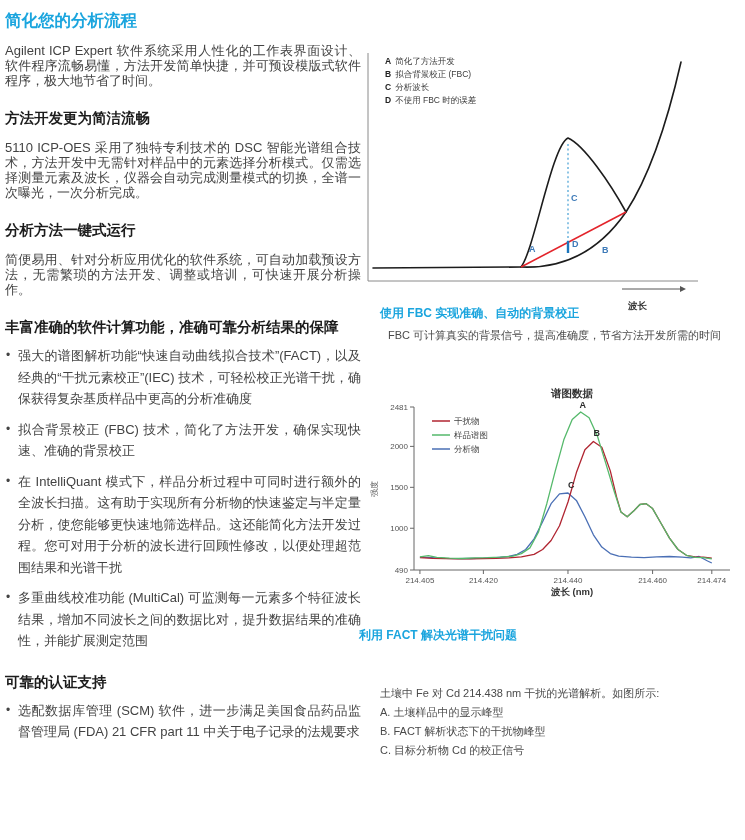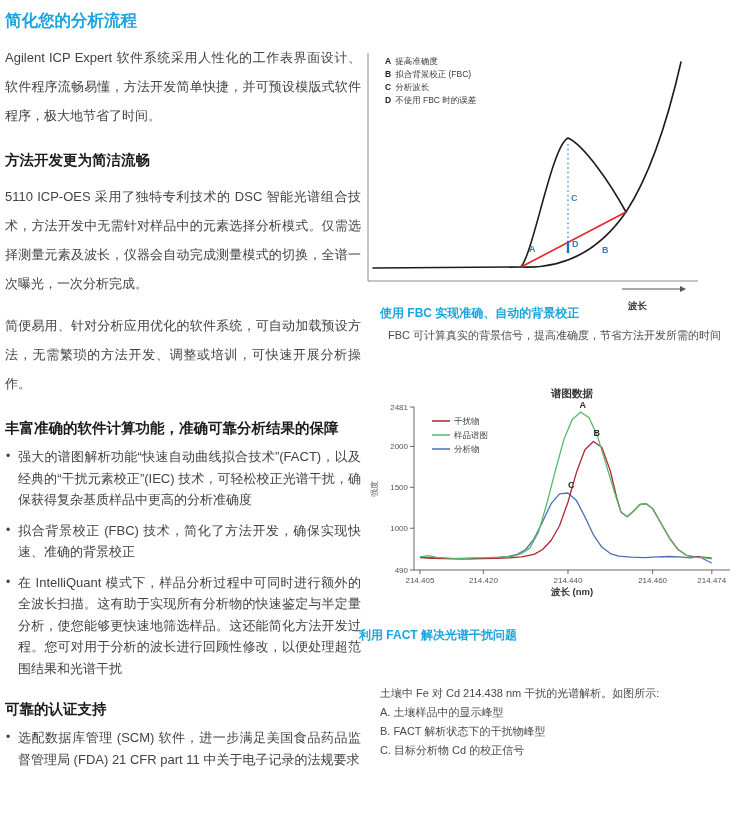--- a/index.html
+++ b/index.html
@@ -25,21 +25,21 @@
     font-size:16.5px;line-height:20px;font-weight:bold;
     color:#1ba5de;
   }
   .h3{
     margin:21px 0 0 0;
     font-size:14.5px;line-height:18px;font-weight:bold;
     color:#1c1c1c;
   }
   .body-p{
     margin:13px 0 0 0;
-    font-size:13px;line-height:29px;
+    font-size:13px;line-height:15px;
     color:#434343;text-align:justify;
   }
   ul.bullets{margin:6px 0 0 0;padding:0;list-style:none;}
   ul.bullets li{
     position:relative;
     margin:9px 0 0 0;padding:0 0 0 13px;
     font-size:13px;line-height:21.5px;color:#434343;text-align:justify;
   }
   ul.bullets li::before{
     content:"•";position:absolute;left:1px;top:0;
@@ -74,27 +74,29 @@
 
 <div class="page">
 
   <div class="left-col">
     <h2 class="h2">简化您的分析流程</h2>
     <p class="body-p">Agilent ICP Expert 软件系统采用人性化的工作表界面设计、软件程序流畅易懂，方法开发简单快捷，并可预设模版式软件程序，极大地节省了时间。</p>
 
     <h3 class="h3">方法开发更为简洁流畅</h3>
     <p class="body-p">5110 ICP-OES 采用了独特专利技术的 DSC 智能光谱组合技术，方法开发中无需针对样品中的元素选择分析模式。仅需选择测量元素及波长，仪器会自动完成测量模式的切换，全谱一次曝光，一次分析完成。</p>
 
+    <h3 class="h3">分析方法一键式运行</h3>
     <p class="body-p">简便易用、针对分析应用优化的软件系统，可自动加载预设方法，无需繁琐的方法开发、调整或培训，可快速开展分析操作。</p>
 
     <h3 class="h3">丰富准确的软件计算功能，准确可靠分析结果的保障</h3>
     <ul class="bullets">
       <li>强大的谱图解析功能“快速自动曲线拟合技术”(FACT)，以及经典的“干扰元素校正”(IEC) 技术，可轻松校正光谱干扰，确保获得复杂基质样品中更高的分析准确度</li>
       <li>拟合背景校正 (FBC) 技术，简化了方法开发，确保实现快速、准确的背景校正</li>
       <li>在 IntelliQuant 模式下，样品分析过程中可同时进行额外的全波长扫描。这有助于实现所有分析物的快速鉴定与半定量分析，使您能够更快速地筛选样品。这还能简化方法开发过程。您可对用于分析的波长进行回顾性修改，以便处理超范围结果和光谱干扰</li>
+      <li>多重曲线校准功能 (MultiCal) 可监测每一元素多个特征波长结果，增加不同波长之间的数据比对，提升数据结果的准确性，并能扩展测定范围</li>
     </ul>
 
     <h3 class="h3">可靠的认证支持</h3>
     <ul class="bullets">
       <li>选配数据库管理 (SCM) 软件，进一步满足美国食品药品监督管理局 (FDA) 21 CFR part 11 中关于电子记录的法规要求</li>
 
     </ul>
   </div>
 
   <svg id="fig1-svg" class="fig-svg" width="379" height="272" viewBox="0 0 379 272">
@@ -109,21 +111,21 @@
       <text x="206" y="202" fill="#3d7ab8" font-size="9" font-weight="bold" font-family="Liberation Sans, sans-serif">D</text>
       <text x="236" y="208" fill="#3d7ab8" font-size="9" font-weight="bold" font-family="Liberation Sans, sans-serif">B</text>
       <text x="205" y="156" fill="#3d7ab8" font-size="9" font-weight="bold" font-family="Liberation Sans, sans-serif">C</text>
       <path d="M256,244 L314,244" stroke="#555" stroke-width="1" fill="none"></path>
       <path d="M314,241 L320,244 L314,247 Z" fill="#555"></path>
       <text x="262" y="264" fill="#333" font-size="9.5" font-weight="bold" font-family="Liberation Sans, sans-serif">波长</text>
     </svg>
 
   <div class="fig1-legend">
     <div class="row">
-      <span class="key">A</span><span>提高准确度</span>
+      <span class="key">A</span><span>简化了方法开发</span>
     </div>
     <div class="row">
       <span class="key">B</span><span>拟合背景校正 (FBC)</span>
     </div>
     <div class="row">
       <span class="key">C</span><span>分析波长</span>
     </div>
     <div class="row">
       <span class="key">D</span><span>不使用 FBC 时的误差</span>
     </div>

